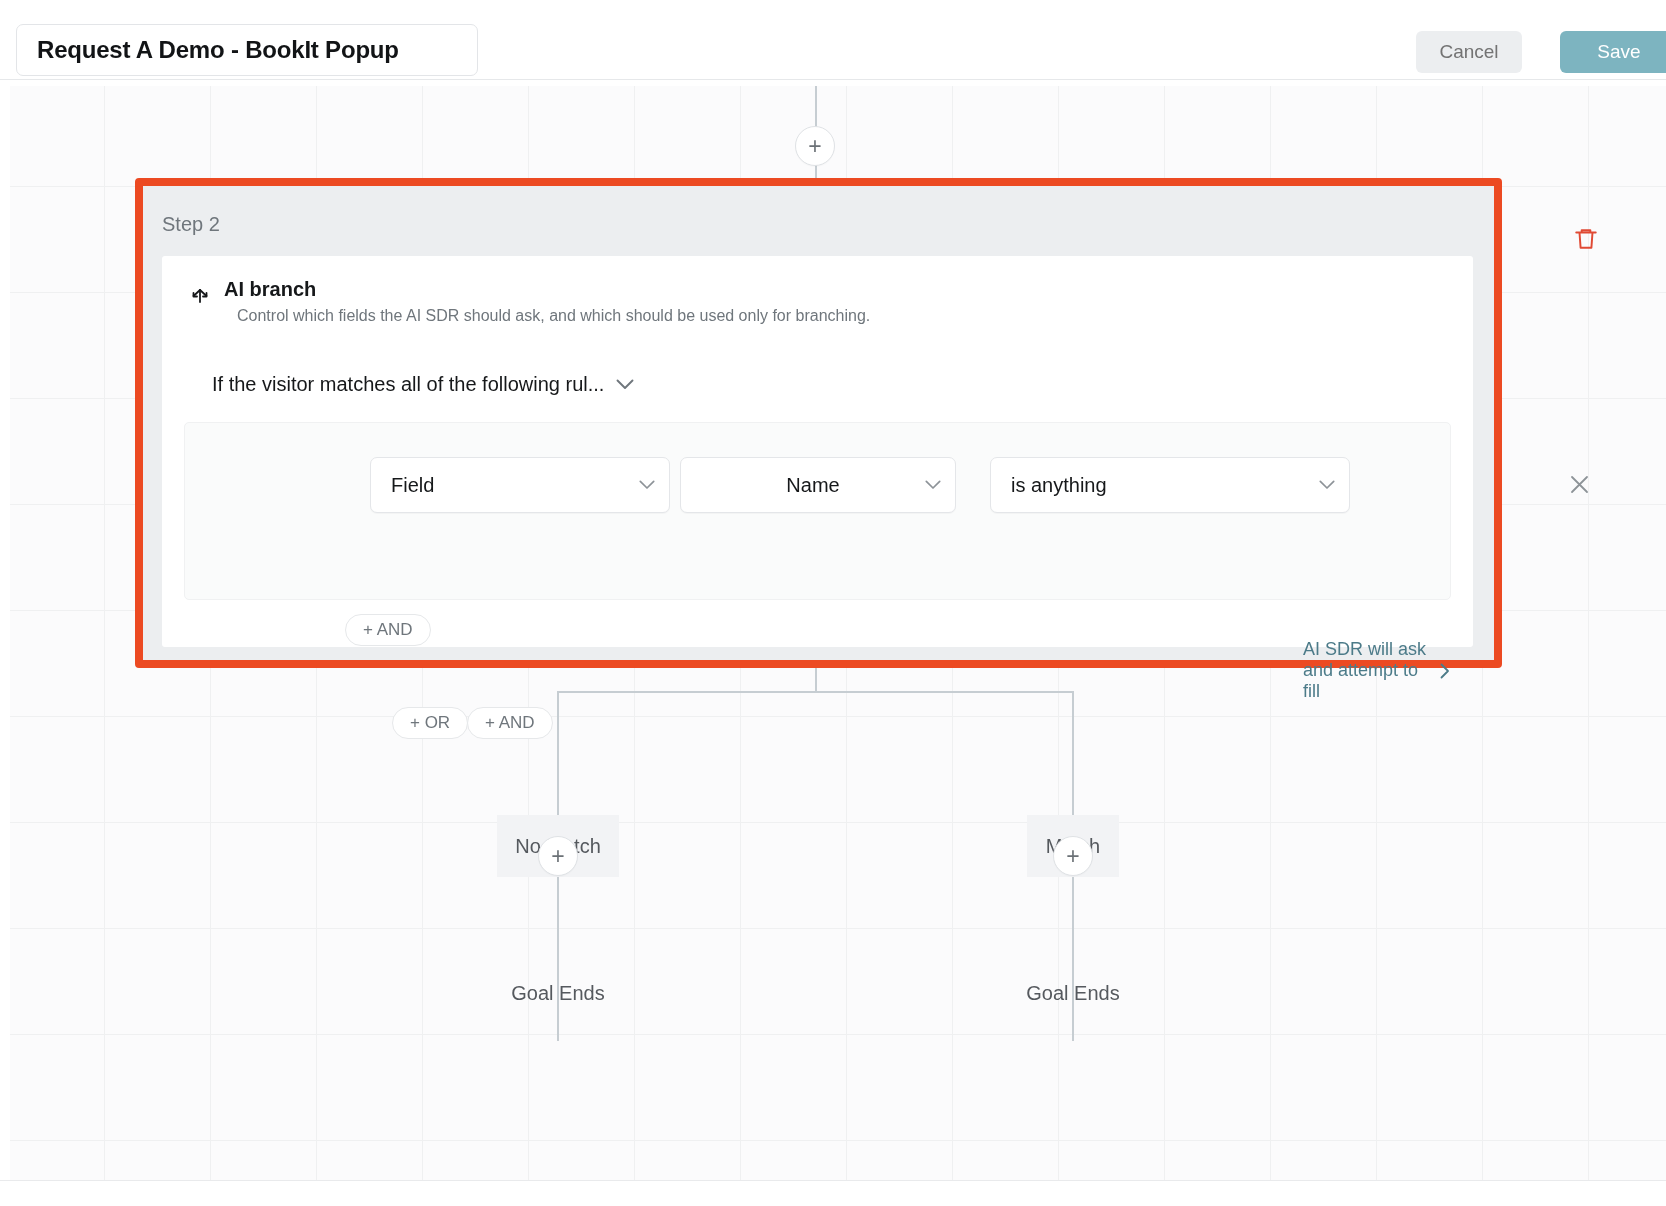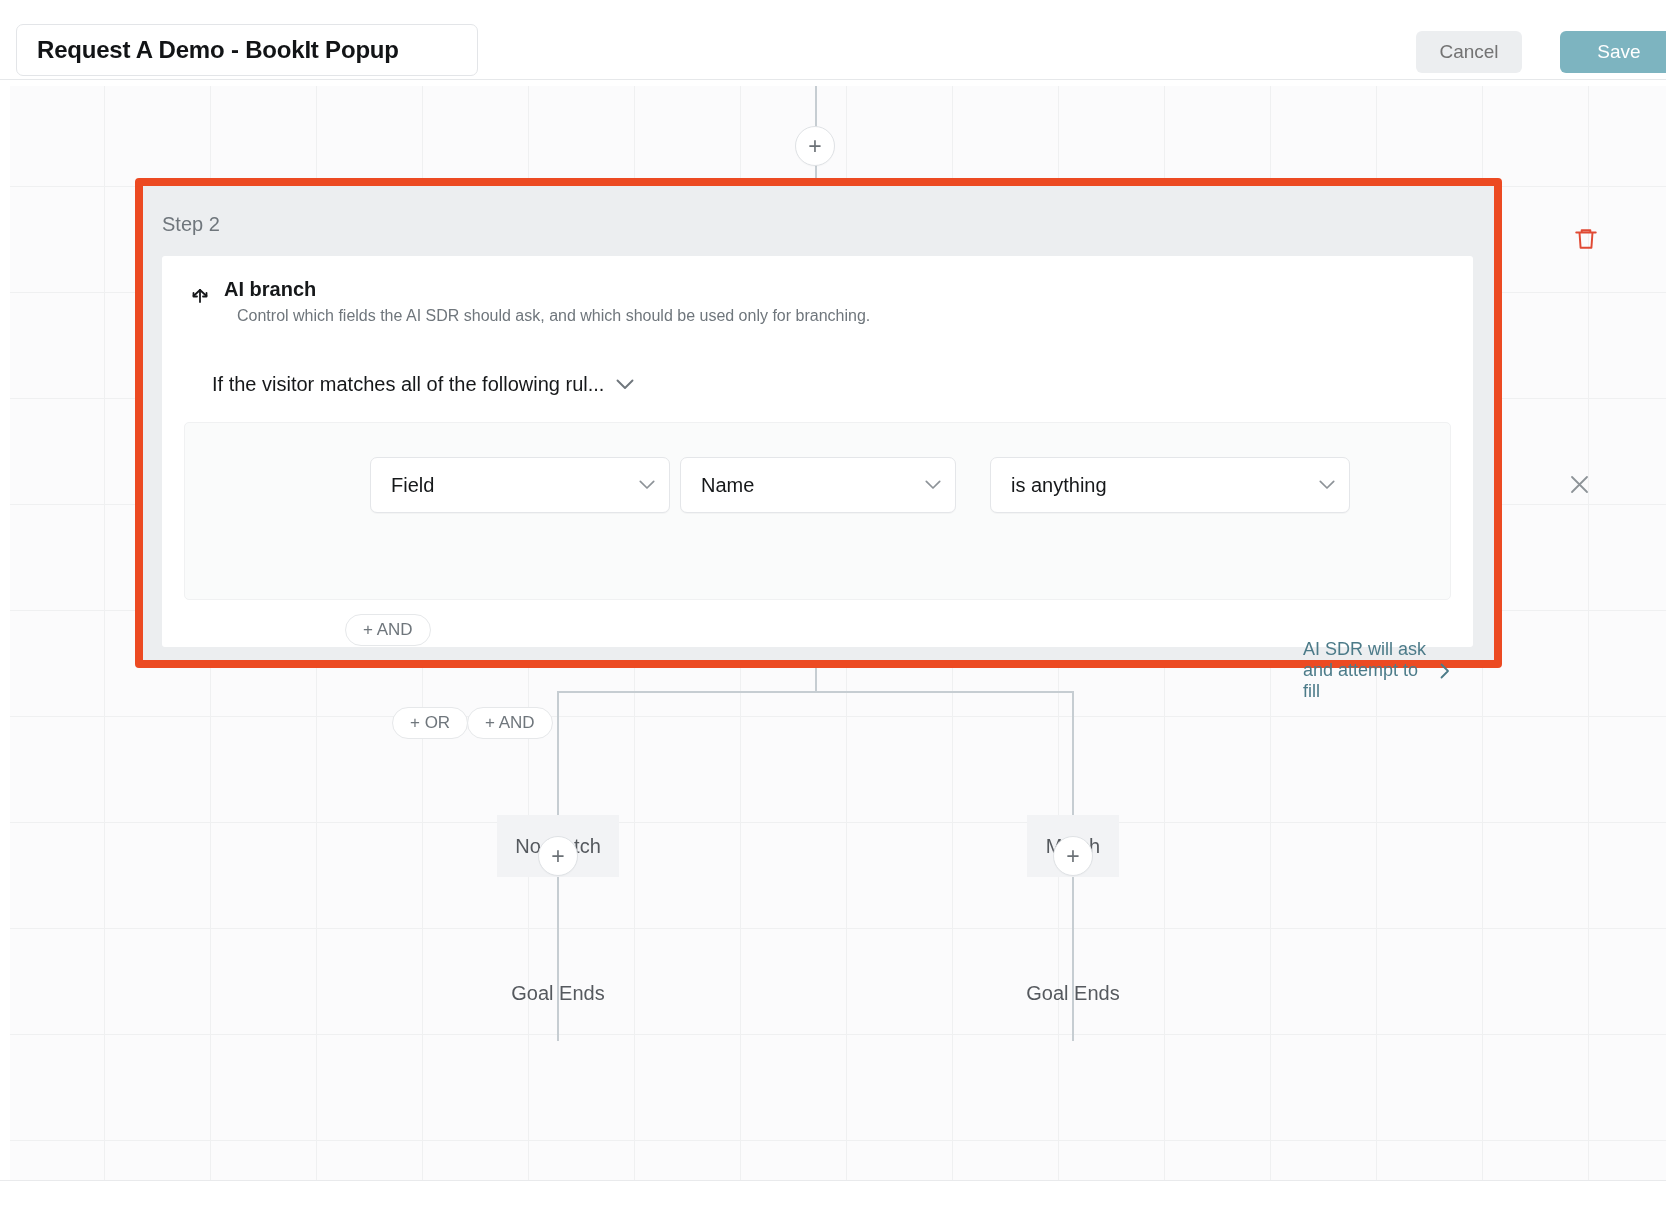--- a/index.html
+++ b/index.html
@@ -142,21 +142,21 @@
     background: #ffffff;
     border: 1px solid #e4e6e9;
     border-radius: 7px;
     display: flex; align-items: center;
     padding: 0 14px 0 20px;
     cursor: pointer;
     box-shadow: 0 1px 1px rgba(16,24,40,0.03);
   }
   .sel .sel-text { font-size: 20px; color: #16181a; flex: 1; }
   .sel-field { left: 185px; width: 300px; }
-  .sel-name  { left: 495px; width: 276px; }
+  .sel-name  { left: 495px; width: 276px; text-align: center; }
   .sel-op    { left: 805px; width: 360px; }
 
   .rule-close {
     position: absolute; left: 1380px; top: 47px;
     width: 28px; height: 28px;
     display: flex; align-items: center; justify-content: center;
     color: #8d9398; font-size: 25px; line-height: 1;
     cursor: pointer;
   }
   .ai-hint {

